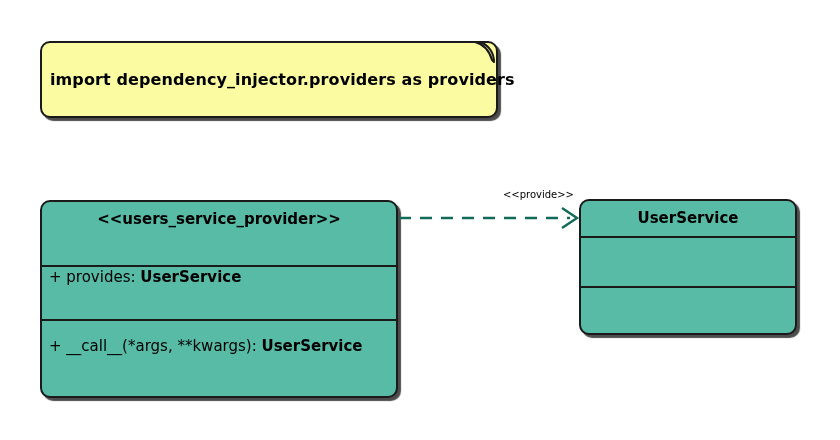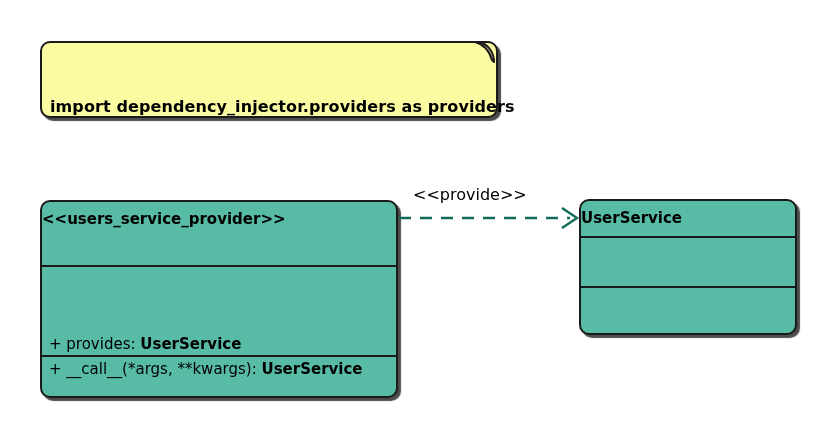--- a/index.html
+++ b/index.html
@@ -22,21 +22,21 @@
     left: 40px;
     top: 41px;
     width: 458px;
     height: 77px;
     box-sizing: border-box;
     background: #FBFBA2;
     border: 2px solid #1A1A1A;
     border-radius: 10px;
     box-shadow: 3px 3px 1px rgba(0,0,0,0.7);
     display: flex;
-    align-items: flex-end;
+    align-items: center;
   }
   .note-text {
     font-size: 16px;
     font-weight: bold;
     padding-left: 8px;
     letter-spacing: 0.1px;
     white-space: nowrap;
   }
   .note-fold {
     position: absolute;
@@ -63,48 +63,47 @@
     height: 198px;
   }
   #service-class {
     left: 579px;
     top: 199px;
     width: 218px;
     height: 136px;
   }
   .cls-header {
     border-bottom: 2px solid #1A1A1A;
-    text-align: left;
+    text-align: center;
     font-weight: bold;
     font-size: 15px;
   }
   #provider-class .cls-header {
     height: 55px;
     line-height: 19px;
     padding-top: 8px;
     box-sizing: content-box;
   }
   #service-class .cls-header {
     height: 35px;
     line-height: 35px;
   }
   .cls-attrs {
     border-bottom: 2px solid #1A1A1A;
   }
   #provider-class .cls-attrs {
     height: 52px;
     display: flex;
-    align-items: flex-end;
-    margin-top: 36px;
+    align-items: flex-start;
   }
   #service-class .cls-attrs {
     height: 48px;
   }
   .cls-methods {
-    padding-top: 2px;
+    padding-top: 15px;
   }
   .member-line {
     font-size: 15px;
     line-height: 21px;
     padding-left: 7px;
     white-space: nowrap;
   }
   .member-type {
     font-weight: bold;
   }
@@ -112,25 +111,25 @@
   
   .arrow-svg {
     position: absolute;
     left: 398px;
     top: 200px;
     width: 186px;
     height: 36px;
   }
   .arrow-label {
     position: absolute;
-    left: 413px;
+    left: 390px;
     top: 186px;
     width: 184px;
-    text-align: left;
-    font-size: 16px;
+    text-align: right;
+    font-size: 10px;
     line-height: 18px;
   }
 </style>
 </head>
 <body>
 
 <div class="note">
   <span class="note-text">import dependency_injector.providers as providers</span>
   <svg class="note-fold" viewBox="0 0 26 26">
     <path d="M3,2 C11,4 17,10 20,20 L22,22 C22,13 17,5 8,2 Z" fill="#D9D98A" stroke="#1A1A1A" stroke-width="2" stroke-linejoin="round"></path>

